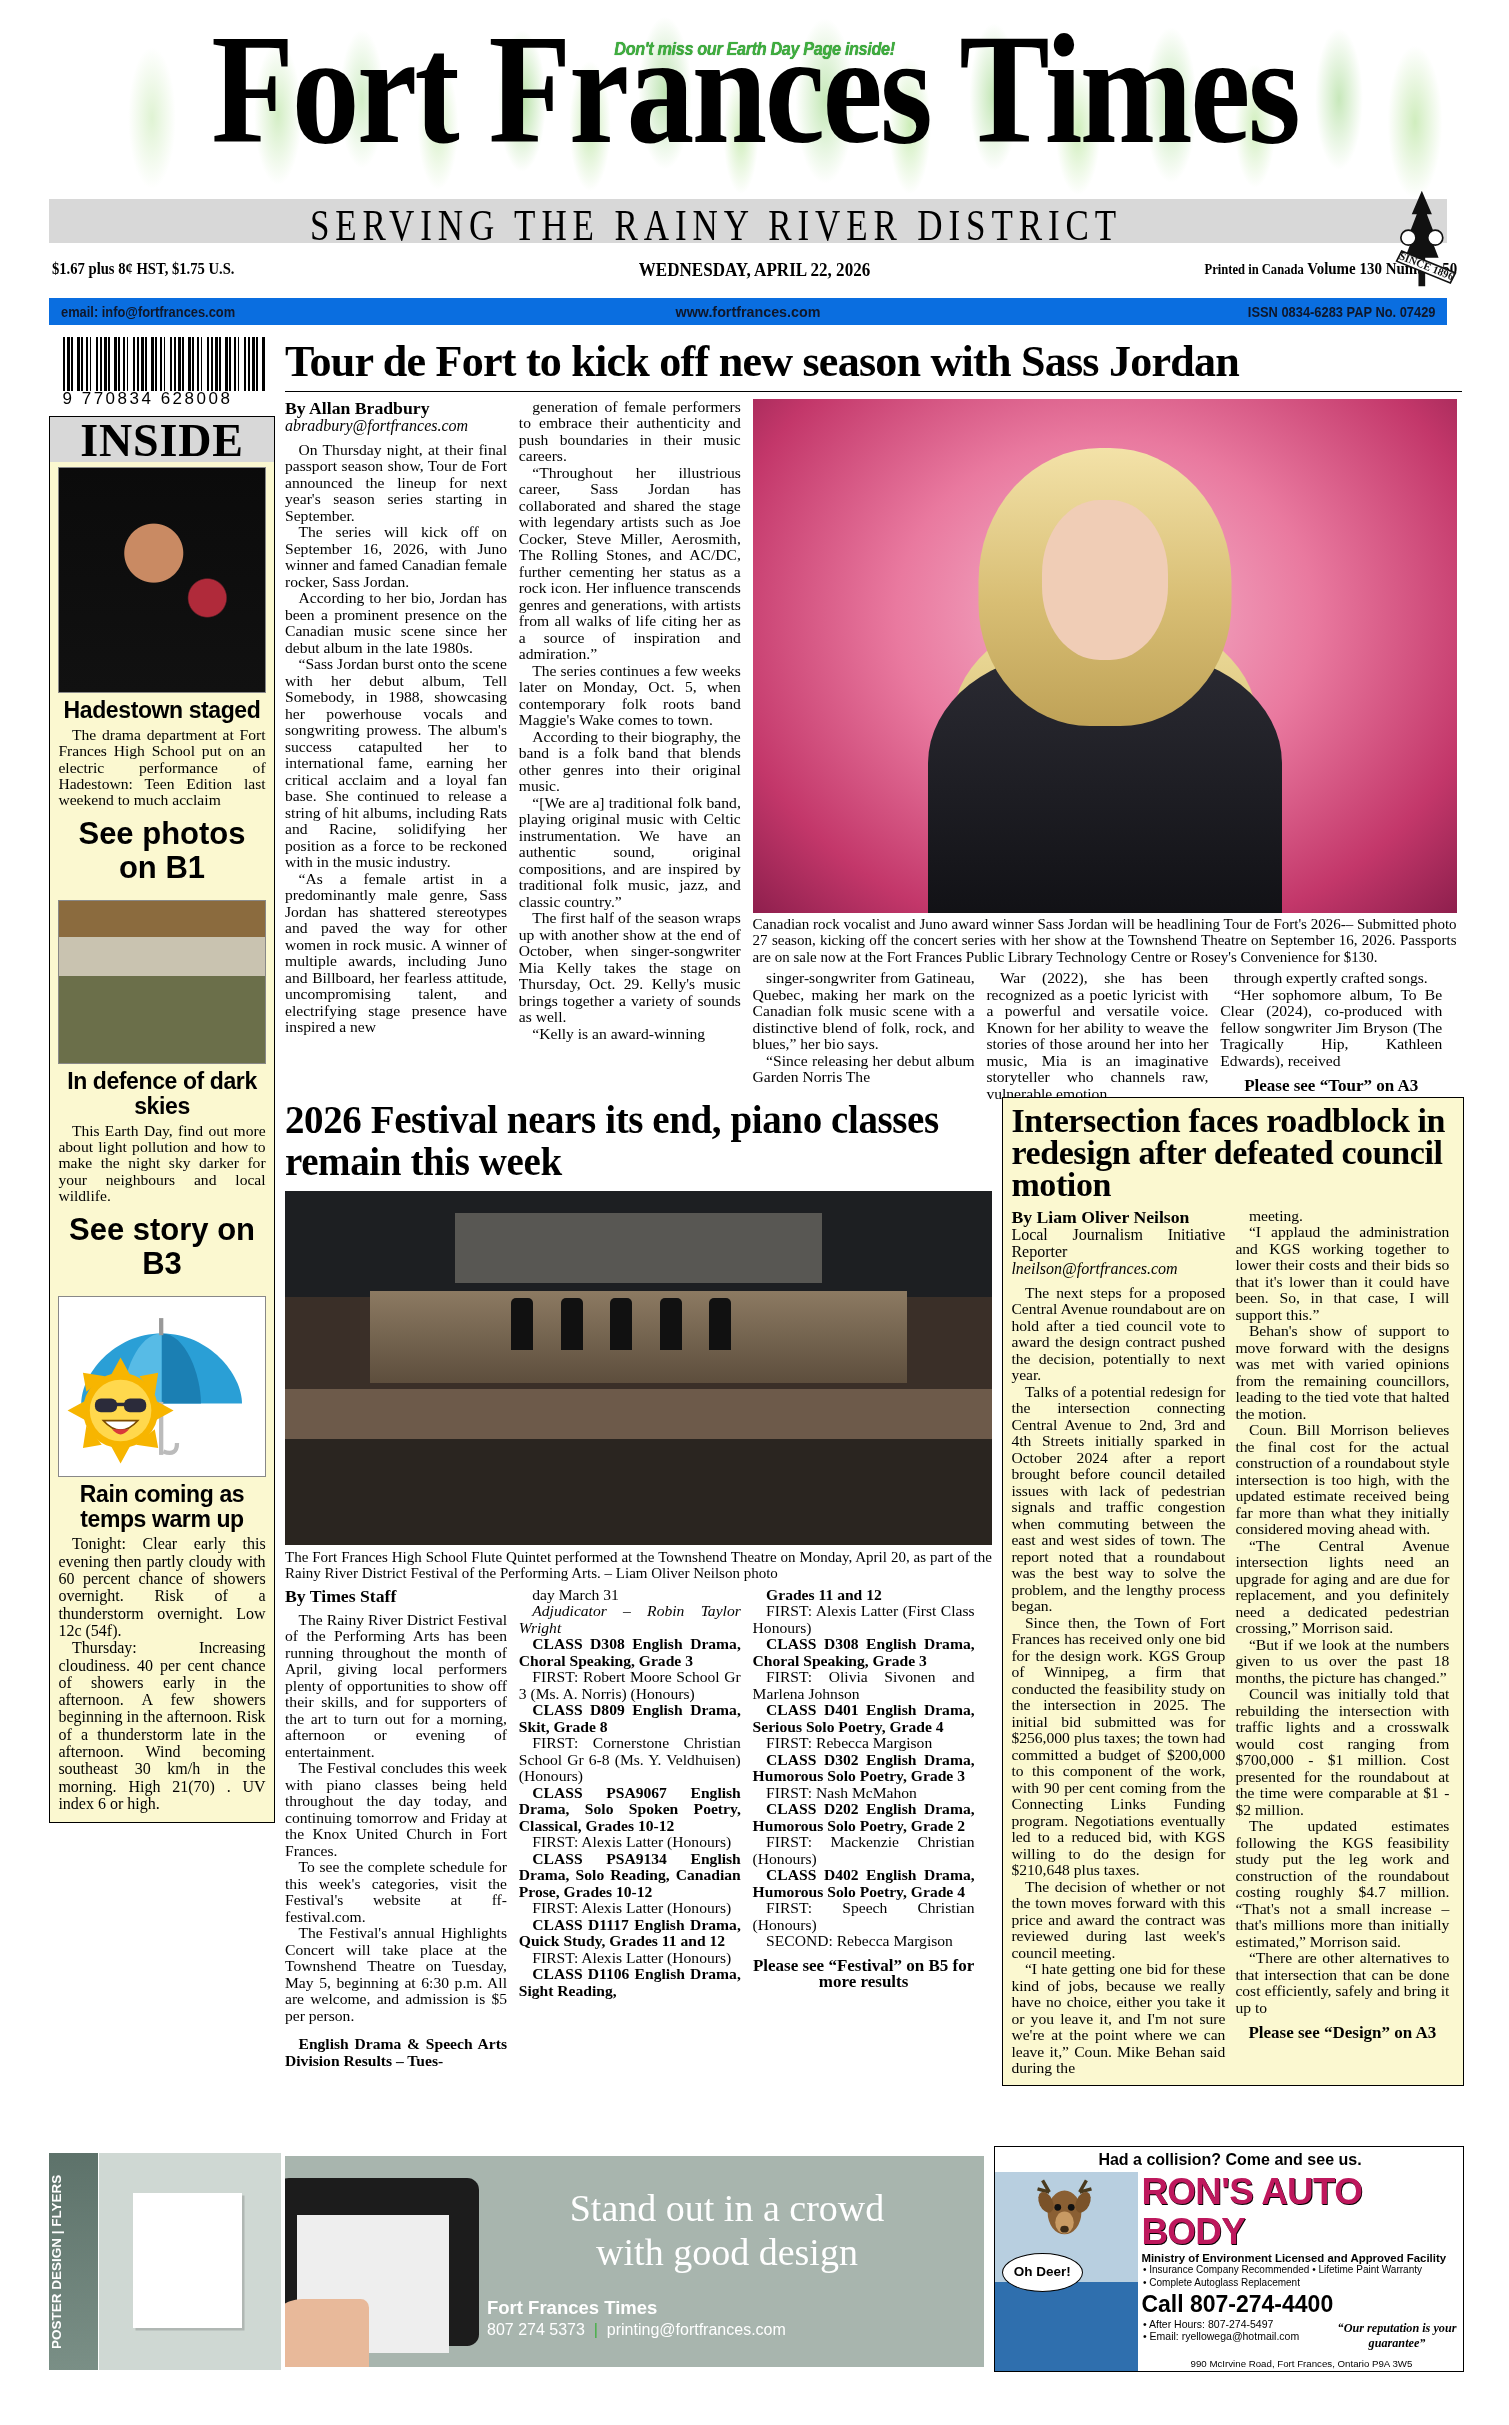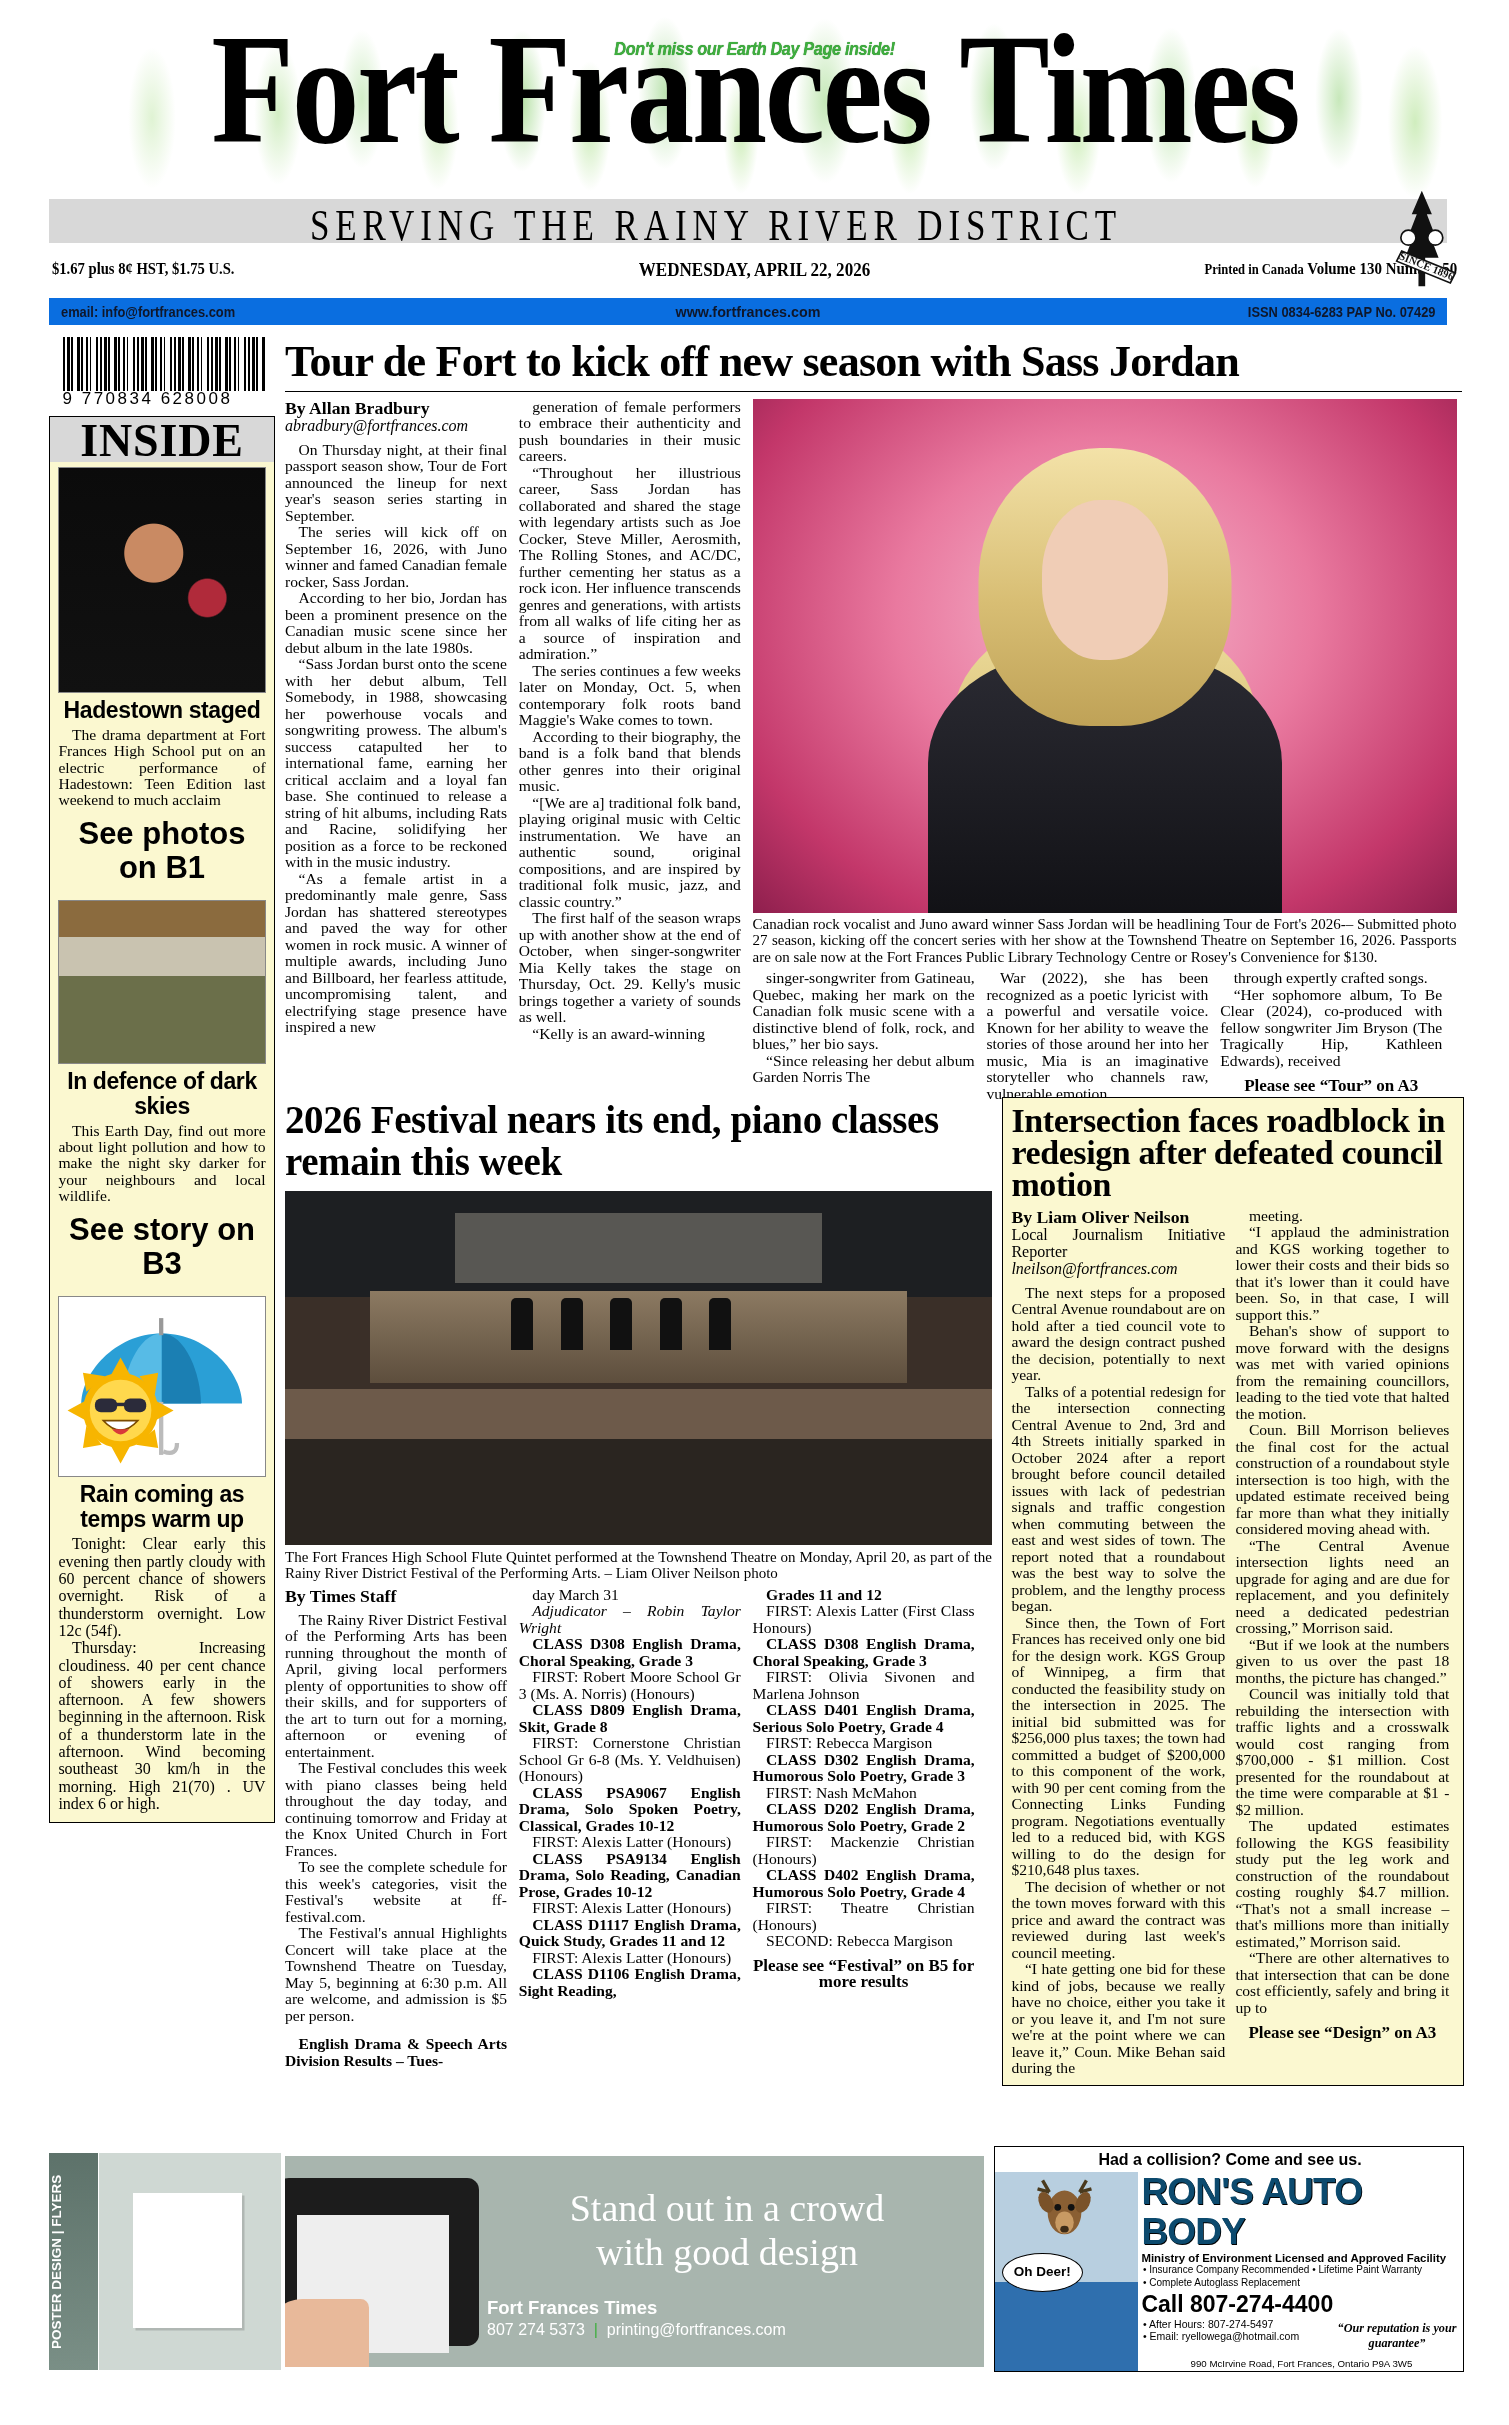--- a/index.html
+++ b/index.html
@@ -197,21 +197,21 @@
   .rons-top { position:absolute; left:0; top:0; width:470px; height:25px; text-align:center;
      font-family:"Liberation Sans",sans-serif; font-weight:bold; font-size:16px; padding-top:4.2px;}
   .rons-left { position:absolute; left:0; top:25px; width:143px; height:200px;
      background:linear-gradient(#b8cfe0 0 55%, #2f6fae 55% 100%); overflow:hidden;}
   .deer { position:absolute; left:29px; top:5px; width:81px; height:91px; }
   .ohdeer { position:absolute; left:6.7px; top:81px; width:81px; height:39px; background:#fff;
      border:1.7px solid #000; border-radius:50%; text-align:center; font-weight:bold; font-size:13.5px;
      font-family:"Liberation Sans",sans-serif; padding-top:10px;}
   .rons-body { position:absolute; left:143px; top:25px; width:327px; height:200px; background:#fff;}
   .rons-name { font-family:"Liberation Sans",sans-serif; font-weight:bold; font-size:37px;
-     color:#0c4a6e; line-height:40px; letter-spacing:-0.8px; padding-left:3.4px; text-shadow:0.8px 0.8px 0 #000;}
+     color:#be185d; line-height:40px; letter-spacing:-0.8px; padding-left:3.4px; text-shadow:0.8px 0.8px 0 #000;}
   .rons-sub { font-family:"Liberation Sans",sans-serif; font-weight:bold; font-size:11.4px; padding-left:3.4px;}
   .rons-li { font-family:"Liberation Sans",sans-serif; font-size:10px; padding-left:5px; line-height:12.6px;}
   .rons-call { font-family:"Liberation Sans",sans-serif; font-weight:bold; font-size:23px; padding-left:3.4px; margin-top:1.7px;}
   .rons-small { font-family:"Liberation Sans",sans-serif; font-size:10.5px; padding-left:5px; line-height:12.6px;}
   .rons-quote { position:absolute; right:5px; bottom:22px; width:126px; text-align:center;
      font-style:italic; font-weight:bold; font-size:12.2px; line-height:14.3px;}
   .rons-addr { position:absolute; left:0; bottom:3.4px; width:327px; text-align:center;
      font-family:"Liberation Sans",sans-serif; font-size:9.7px;}
 
   .sidestrip { position:absolute; left:49px; top:2153px; width:49px; height:217px;
@@ -414,21 +414,21 @@
         <p>FIRST: Alexis Latter (First Class Honours)</p>
         <p class="sub">CLASS D308 English Drama, Choral Speaking, Grade 3</p>
         <p>FIRST: Olivia Sivonen and Marlena Johnson</p>
         <p class="sub">CLASS D401 English Drama, Serious Solo Poetry, Grade 4</p>
         <p>FIRST: Rebecca Margison</p>
         <p class="sub">CLASS D302 English Drama, Humorous Solo Poetry, Grade 3</p>
         <p>FIRST: Nash McMahon</p>
         <p class="sub">CLASS D202 English Drama, Humorous Solo Poetry, Grade 2</p>
         <p>FIRST: Mackenzie Christian (Honours)</p>
         <p class="sub">CLASS D402 English Drama, Humorous Solo Poetry, Grade 4</p>
-        <p>FIRST: Theatre Christian (Honours)</p>
+        <p>FIRST: Speech Christian (Honours)</p>
         <p>SECOND: Rebecca Margison</p>
         <div class="pleasesee">Please see “Festival” on B5 for more results</div>
       </div>
     </div>
   </div>
 
   <div class="story3">
     <div class="hl3">Intersection faces roadblock in redesign after defeated council motion</div>
     <div class="c3">
       <div class="col">

